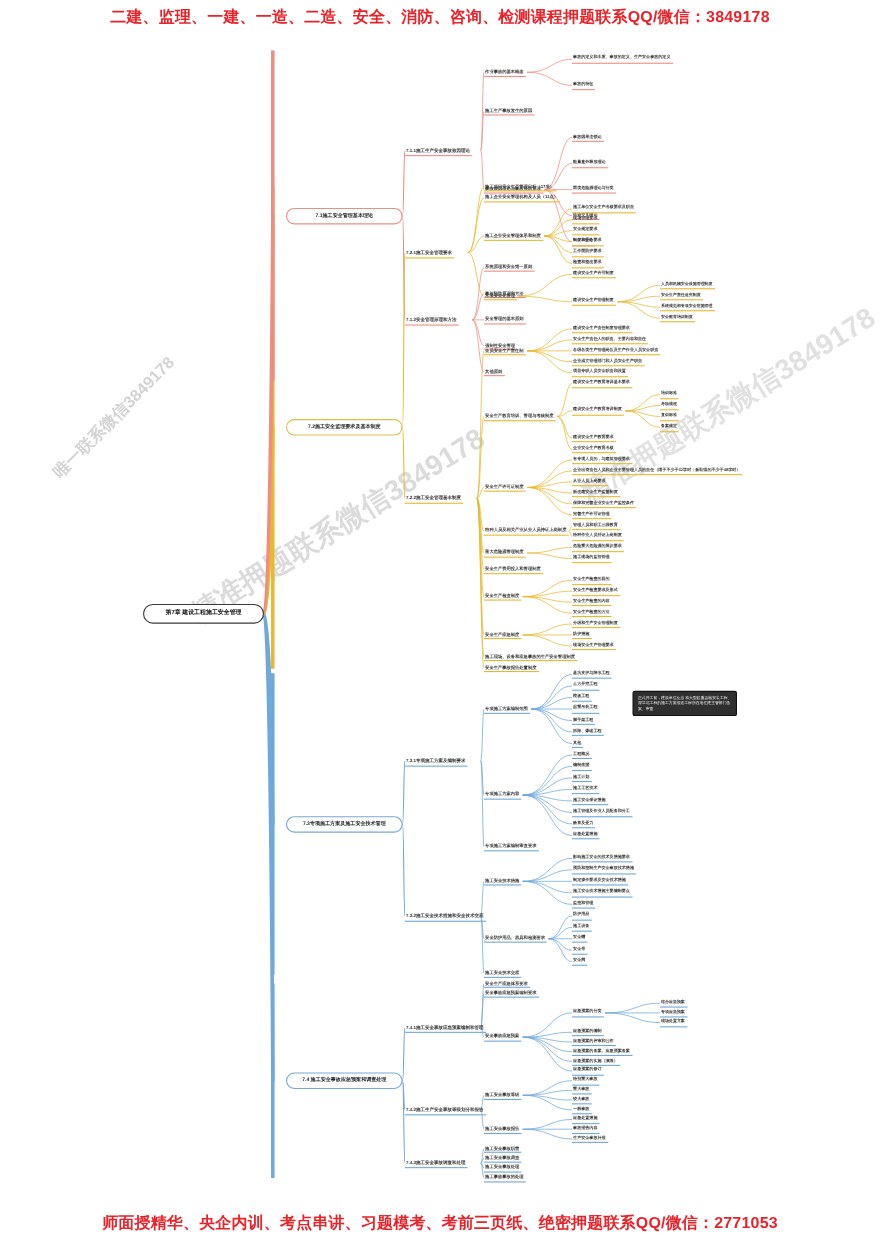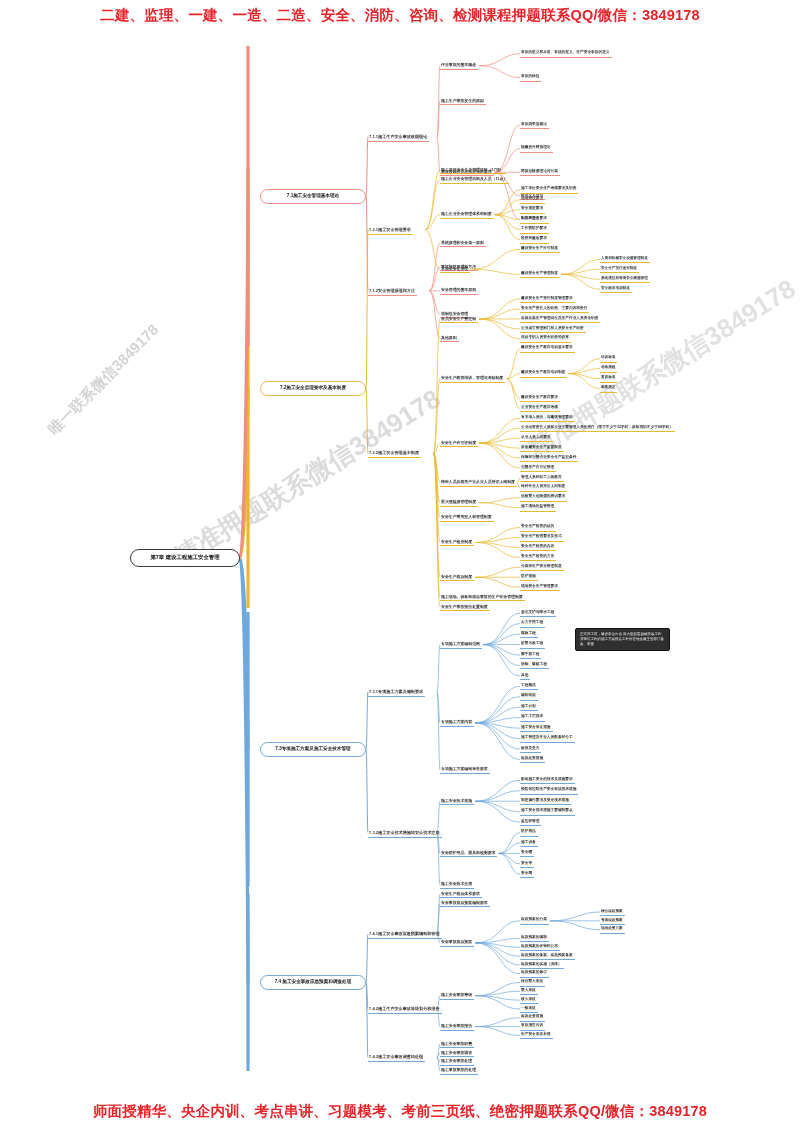--- a/index.html
+++ b/index.html
@@ -61,21 +61,21 @@
     font-size:3.5px;line-height:1.45;padding:3px 4px;
     width:95px;box-sizing:border-box;font-weight:normal;
   }
 </style>
 </head>
 <body>
 
 <div id="root-canvas">
 
   <div class="promo" id="promo-top">二建、监理、一建、一造、二造、安全、消防、咨询、检测课程押题联系QQ/微信：3849178</div>
-  <div class="promo" id="promo-bottom">师面授精华、央企内训、考点串讲、习题模考、考前三页纸、绝密押题联系QQ/微信：3849178</div>
+  <div class="promo" id="promo-bottom">师面授精华、央企内训、考点串讲、习题模考、考前三页纸、绝密押题联系QQ/微信：2771053</div>
 
   <div class="wm" id="wm-left">唯一联系微信3849178</div>
   <div class="wm" id="wm-center">精准押题联系微信3849178</div>
   <div class="wm" id="wm-right">精准押题联系微信3849178</div>
 
   <svg id="wires" viewBox="0 0 800 1132" xmlns="http://www.w3.org/2000/svg">
       <path d="M248,894 L248,1071" fill="none" stroke="#6fa8dc" stroke-width="3.2"></path>
       <path d="M240,558 C246,558 248,982.5 248,982.5" fill="none" stroke="#6fa8dc" stroke-width="3.2" stroke-linecap="round"></path>
       <path d="M248,612 L248,886" fill="none" stroke="#6fa8dc" stroke-width="3.2"></path>
       <path d="M240,558 C246,558 248,749 248,749" fill="none" stroke="#6fa8dc" stroke-width="3.2" stroke-linecap="round"></path>

